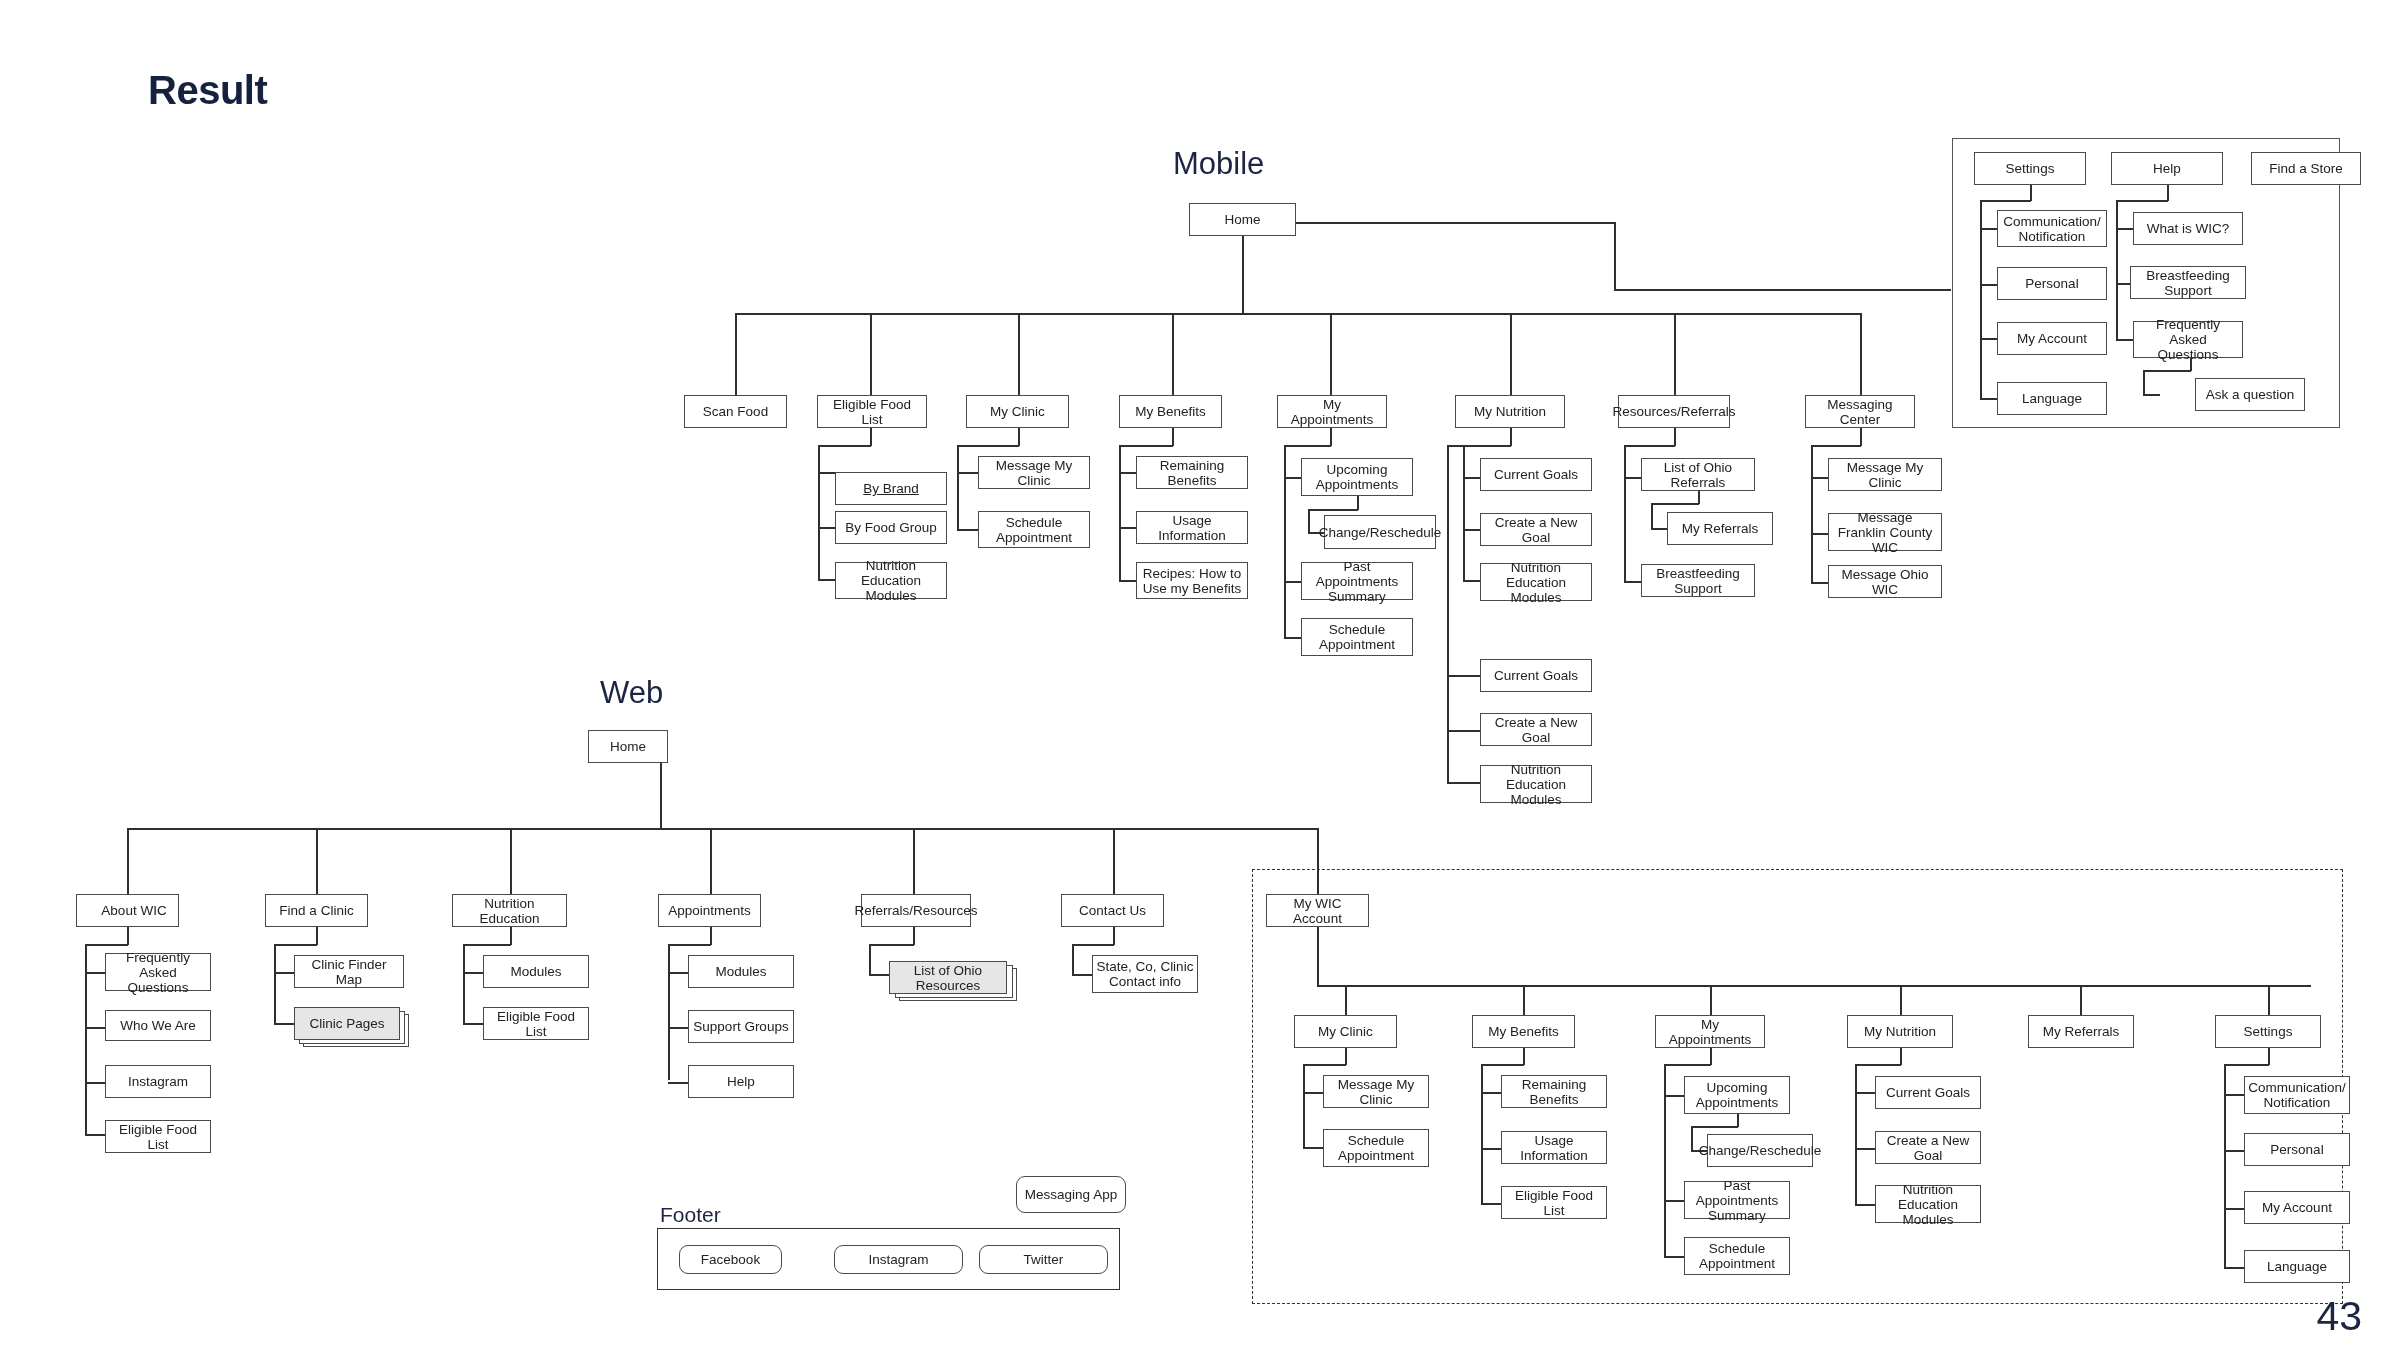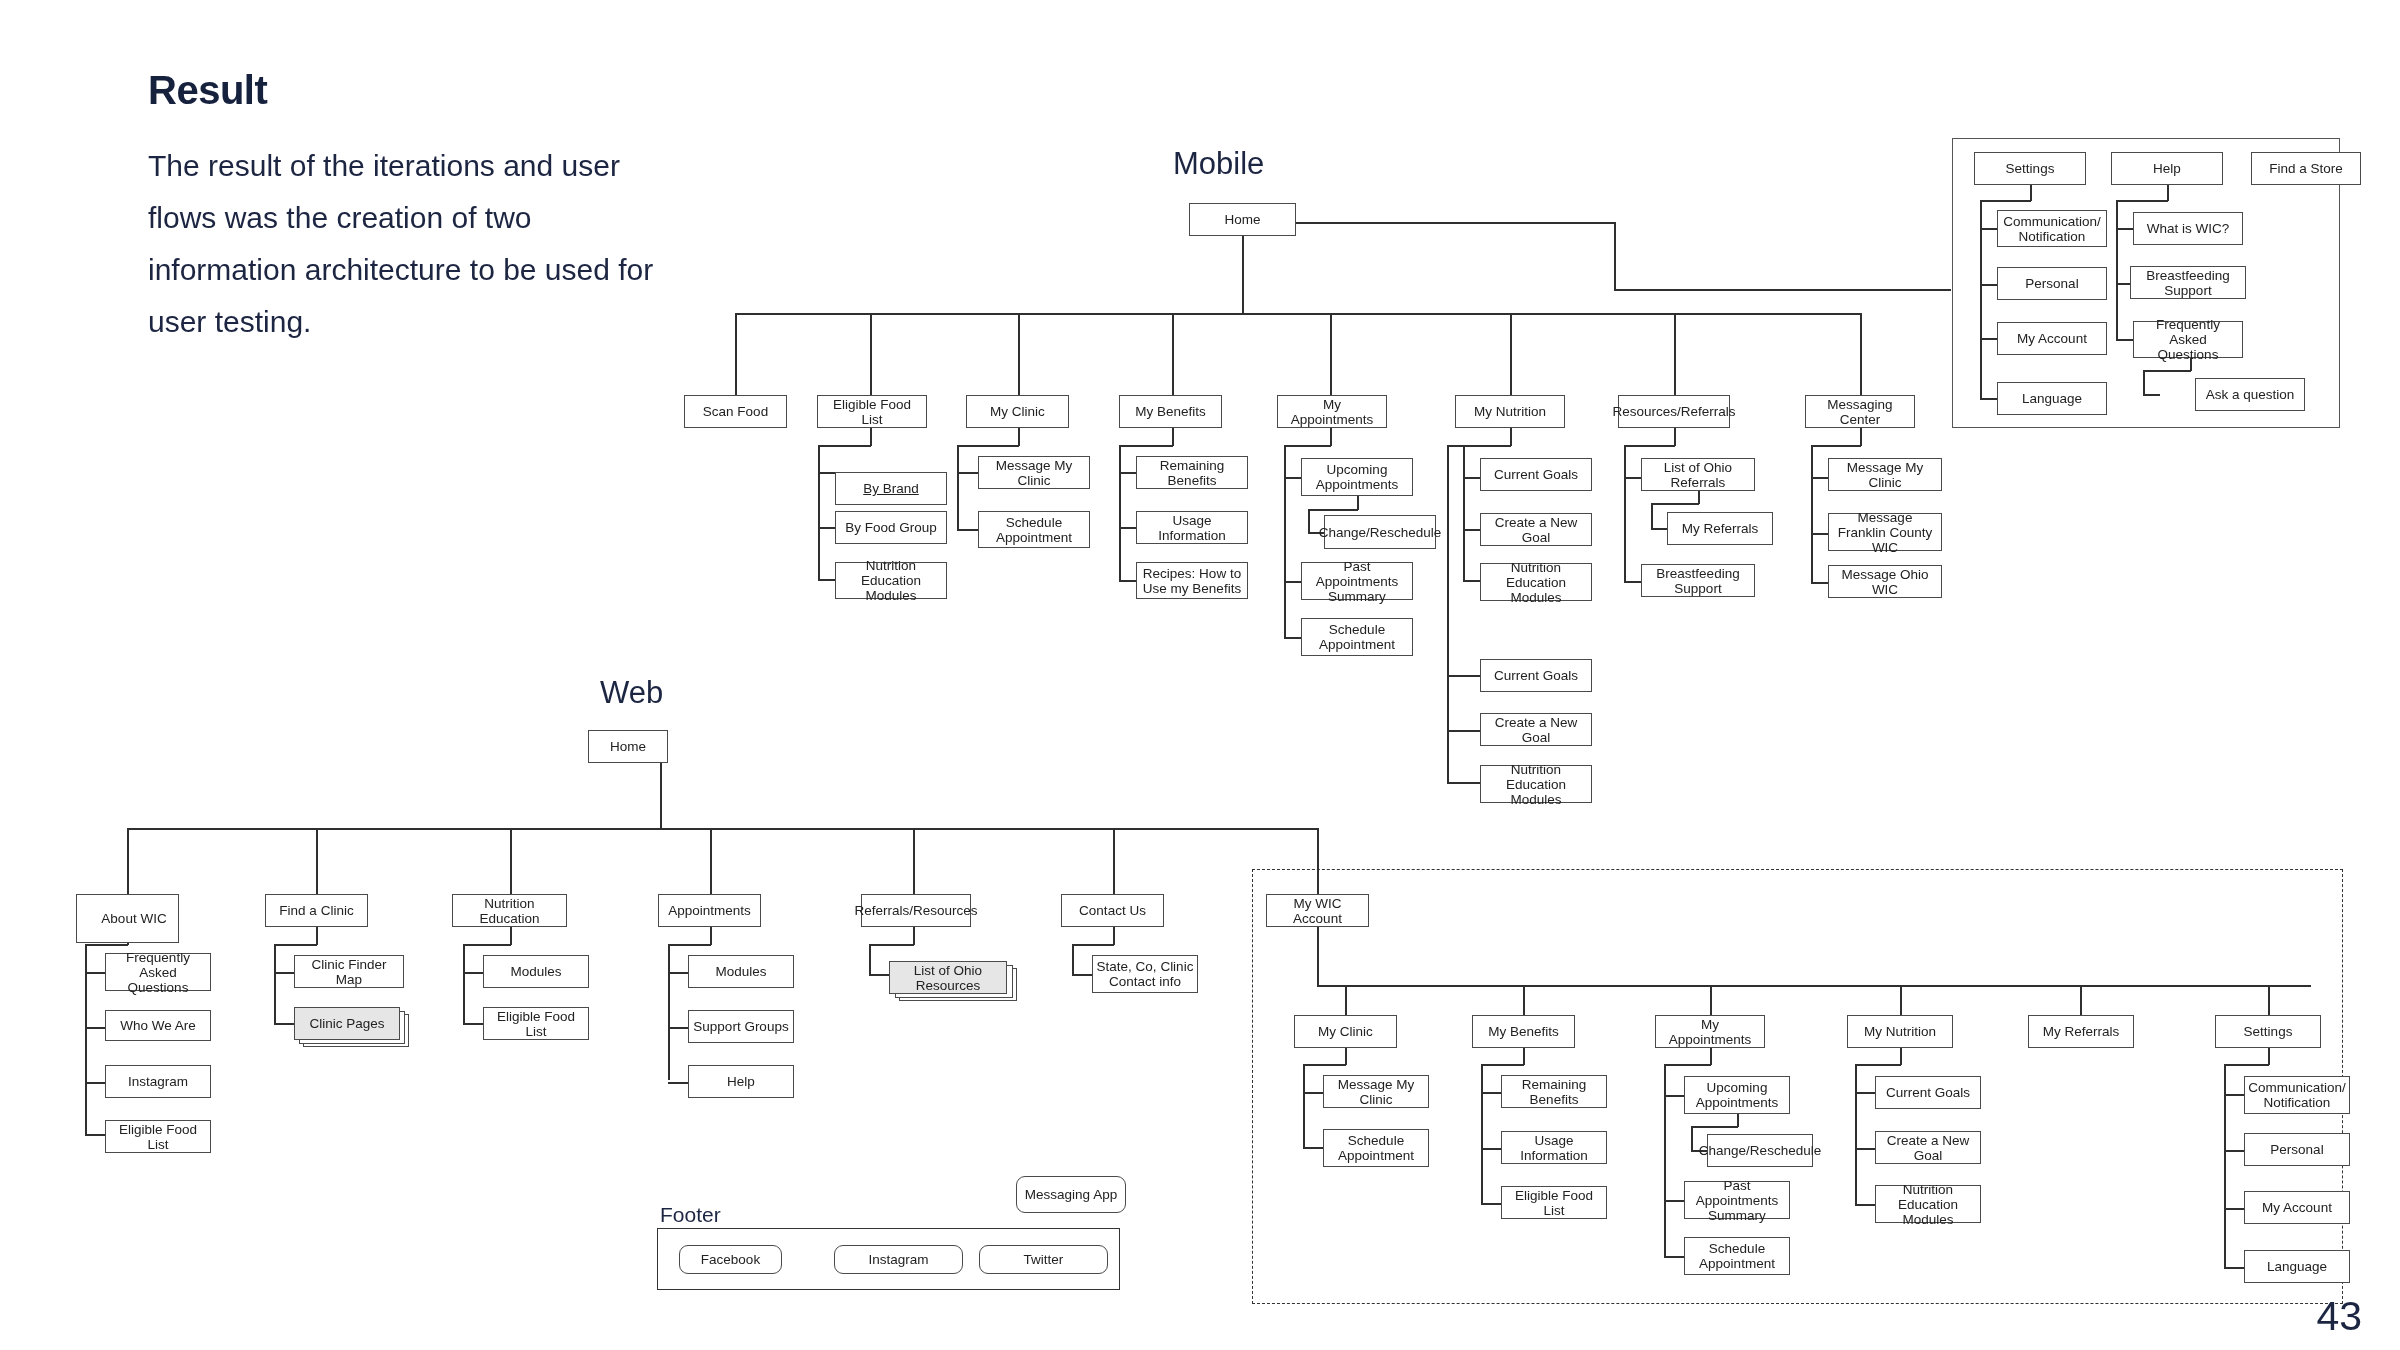--- a/index.html
+++ b/index.html
@@ -113,21 +113,20 @@
     color: #1c2541;
     z-index: 6;
   }
 </style>
 </head>
 <body>
 
 <div id="stage">
 
   <div class="result-title">Result</div>
-  <div class="result-body">The result of the iterations and user flows was the creation of two information architecture to be used for user testing.</div>
 
   <div class="section-label" id="label-mobile">Mobile</div>
   <div class="section-label" id="label-web">Web</div>
 
   <div class="node" style="left:1189px; top:203px; width:107px; height:33px;">Home</div>
 
   <div class="ln h" style="left:1296px; top:222px; width:320px;"></div>
   <div class="ln v" style="left:1614px; top:222px; height:68px;"></div>
   <div class="ln h" style="left:1614px; top:289px; width:337px;"></div>
 
@@ -277,21 +276,21 @@
 
   <div class="ln v" style="left:127px; top:828px; height:66px;"></div>
   <div class="ln v" style="left:316px; top:828px; height:66px;"></div>
   <div class="ln v" style="left:510px; top:828px; height:66px;"></div>
   <div class="ln v" style="left:710px; top:828px; height:66px;"></div>
   <div class="ln v" style="left:913px; top:828px; height:66px;"></div>
   <div class="ln v" style="left:1113px; top:828px; height:66px;"></div>
   <div class="ln v" style="left:1317px; top:828px; height:66px;"></div>
   <div class="ln h" style="left:660px; top:828px; width:658px;"></div>
 
-  <div class="node" style="left:76px; top:894px; width:103px; height:49px;padding-left:16px;">About WIC</div>
+  <div class="node" style="left:76px; top:894px; width:103px; height:33px;padding-left:16px;">About WIC</div>
   <div class="ln v" style="left:127px; top:927px; height:18px;"></div>
   <div class="ln h" style="left:85px; top:944px; width:43px;"></div>
   <div class="ln v" style="left:85px; top:944px; height:190px;"></div>
   <div class="ln h" style="left:85px; top:972px; width:21px;"></div>
   <div class="ln h" style="left:85px; top:1027px; width:21px;"></div>
   <div class="ln h" style="left:85px; top:1082px; width:21px;"></div>
   <div class="ln h" style="left:85px; top:1134px; width:21px;"></div>
   <div class="node" style="left:105px; top:953px; width:106px; height:38px;">Frequently Asked Questions</div>
   <div class="node" style="left:105px; top:1010px; width:106px; height:31px;">Who We Are</div>
   <div class="node" style="left:105px; top:1065px; width:106px; height:33px;">Instagram</div>

